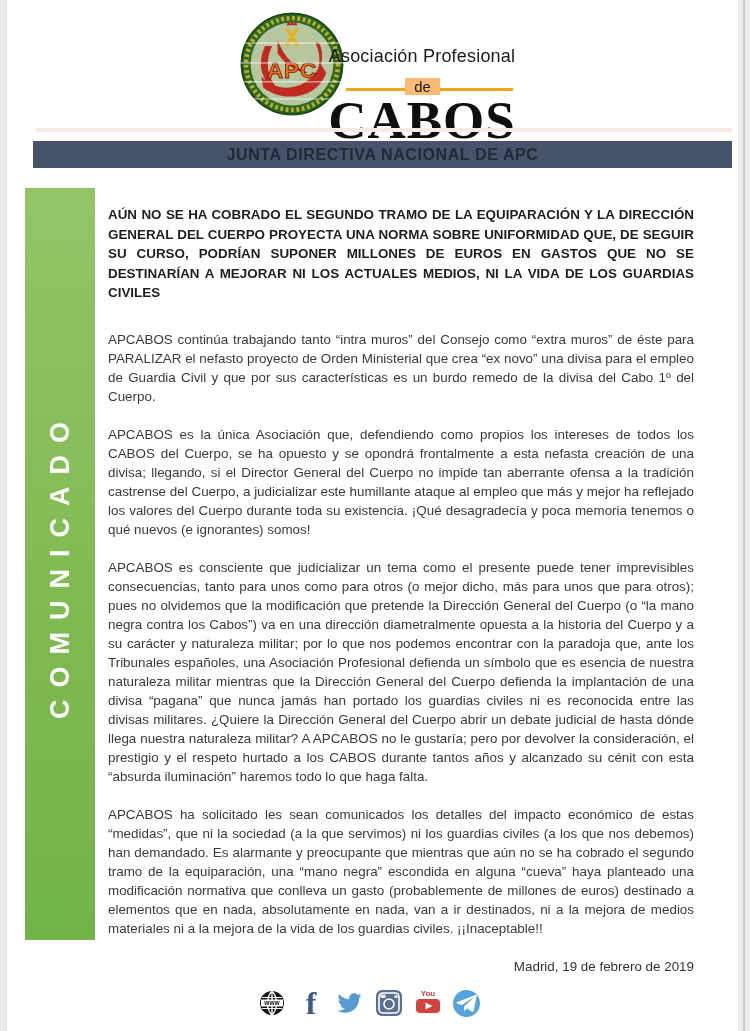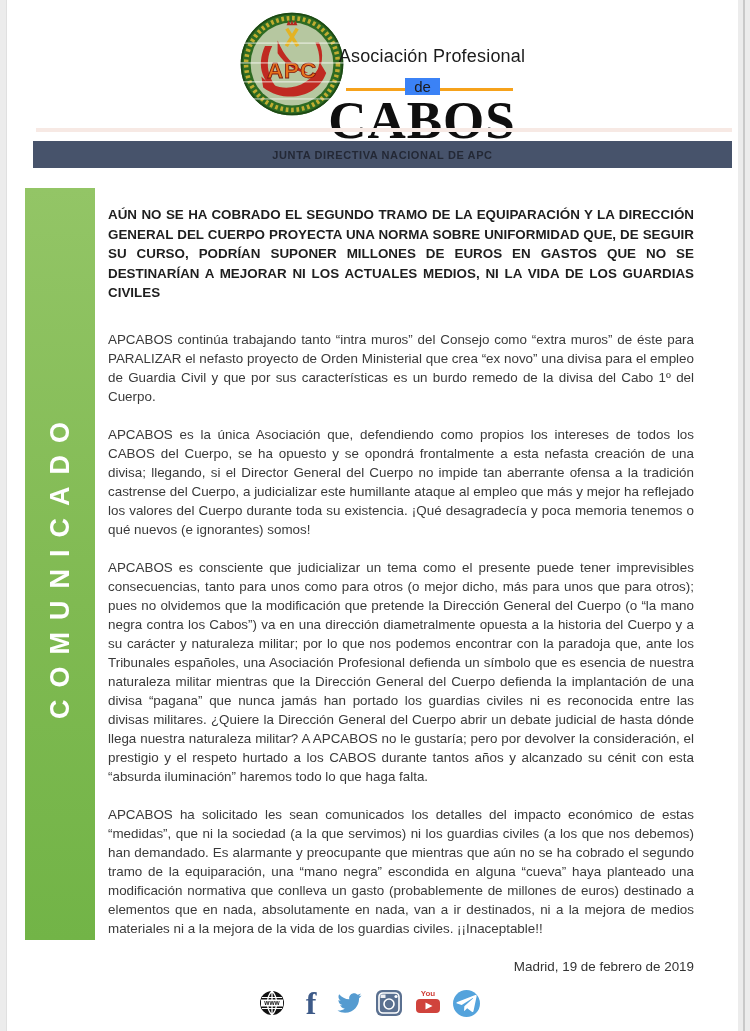--- a/index.html
+++ b/index.html
@@ -9,35 +9,35 @@
     background:#ffffff; overflow:hidden;
     font-family:"Liberation Sans", sans-serif;
   }
   
   .edge-left  { position:absolute; left:0; top:0; width:7px; height:100%; background:#ececec; border-right:1px solid #e0e0e0; }
   .edge-right { position:absolute; right:0; top:0; width:12px; height:100%; background:#ececec; }
   .edge-right .inner-line { position:absolute; left:5px; top:0; width:2px; height:100%; background:#c9c9c9; }
 
   
   .logo-wrap { position:absolute; left:238px; top:10px; width:108px; height:108px; }
-  .title-block { position:absolute; left:336px; top:46px; width:192px; text-align:center; color:#141414; }
+  .title-block { position:absolute; left:326px; top:46px; width:192px; text-align:center; color:#141414; }
   .org-line1 { font-size:18px; letter-spacing:0.2px; color:#1b1b1b; }
   .de-line { position:absolute; left:346px; top:88px; width:167px; height:3px; background:#f6a21b; }
   .de-word { position:absolute; left:330px; top:78px; width:185px; text-align:center; }
-  .de-word span { background:#3b82f6; padding:0 9px; font-size:15px; color:#1b1b1b; }
+  .de-word span { background:#fdba74; padding:0 9px; font-size:15px; color:#1b1b1b; }
   .org-line3 { position:absolute; left:326px; top:90px; width:192px; text-align:center;
                font-family:"Liberation Serif", serif; font-weight:bold; font-size:53px;
                letter-spacing:1px; color:#0f0f0f; }
   .faint-rule { position:absolute; left:36px; top:128px; width:696px; height:4px; background:#f7e9e4; }
 
   .banner {
     position:absolute; left:33px; top:141px; width:699px; height:27px;
     background:#47536b; display:flex; align-items:center; justify-content:center;
   }
-  .banner span { color:#232835; font-weight:bold; font-size:11px; letter-spacing:0.6px; }
+  .banner span { color:#232835; font-weight:bold; font-size:16px; letter-spacing:0.6px; }
 
   
   .sidebar {
     position:absolute; left:25px; top:188px; width:70px; height:752px;
     background:linear-gradient(180deg,#93c566 0%, #80ba52 55%, #72b447 100%);
     display:flex; align-items:center; justify-content:center;
   }
   .sidebar .vtext {
     transform:rotate(-90deg); white-space:nowrap;
     color:#ffffff; font-weight:bold; font-size:27px; letter-spacing:12px;

